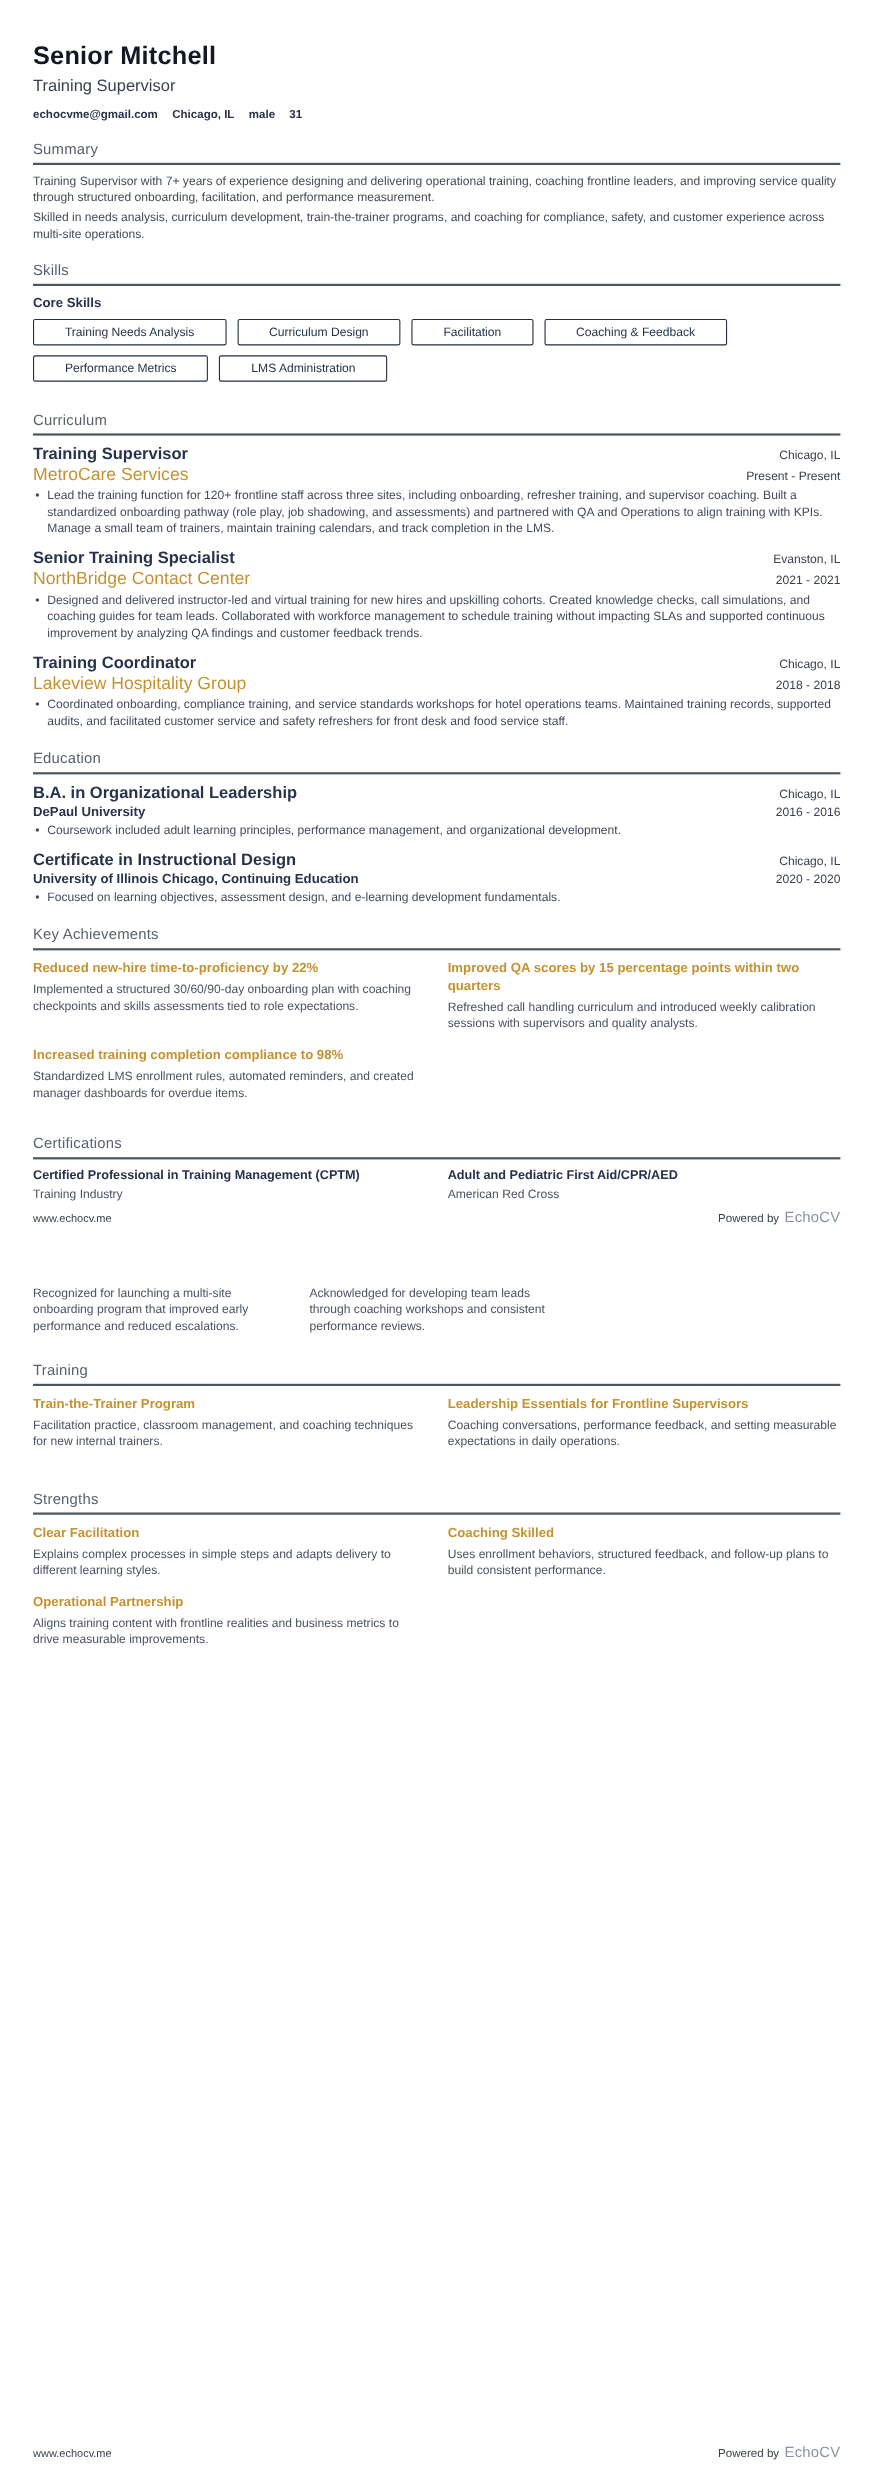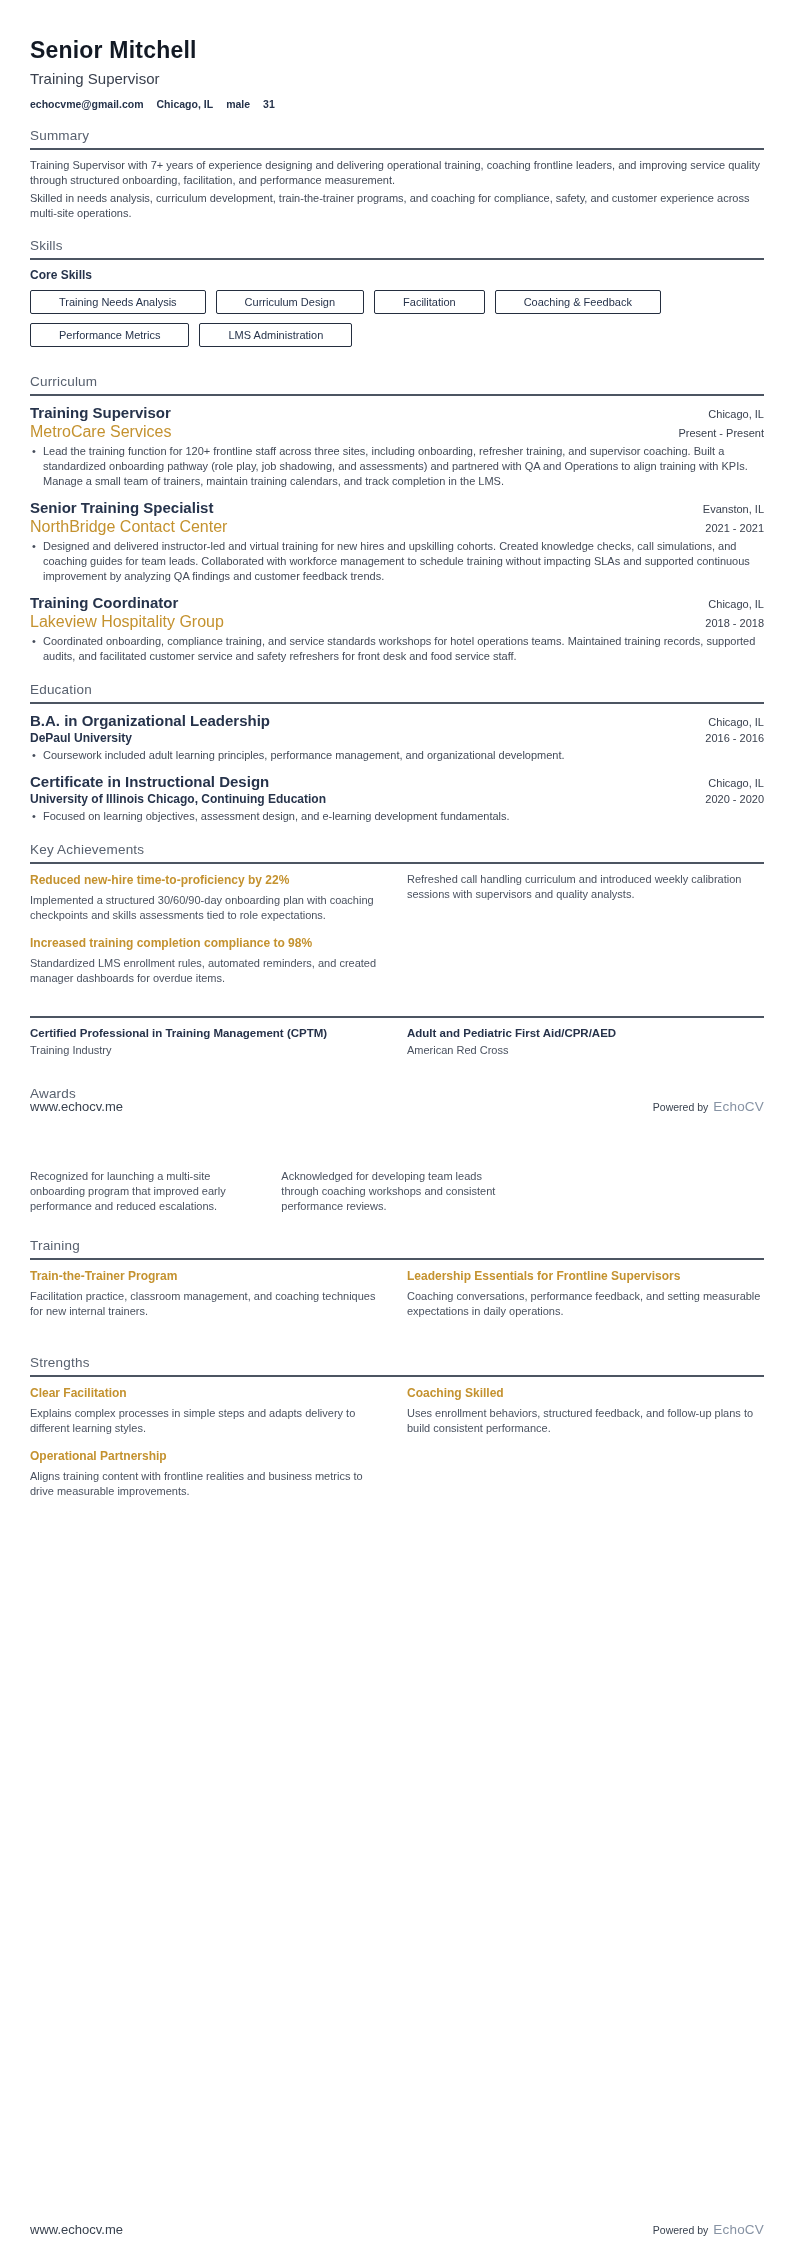--- a/index.html
+++ b/index.html
@@ -73,21 +73,21 @@
   .card { margin-bottom:12px; }
   .card-title { font-size:12px; font-weight:bold; color:#C4922F; line-height:16px; margin-bottom:5px; }
   .card-body { font-size:11px; line-height:15px; color:#4A5260; }
   .cert-name { font-size:11.5px; font-weight:bold; color:#26324A; line-height:15px; }
   .cert-issuer { margin-top:3px; font-size:11px; color:#4A5260; }
   
   .footer {
     position:absolute; left:30px; right:30px; bottom:9px;
     display:flex; justify-content:space-between; align-items:baseline;
   }
-  .footer-site { font-size:13px; color:#39424F; }
+  .footer-site { font-size:10px; color:#39424F; }
   .footer-powered { display:flex; align-items:baseline; gap:5px; }
   .powered-prefix { font-size:10.5px; color:#39424F; }
   .brand { font-size:13.5px; color:#8793A4; letter-spacing:.2px; }
   
   .page2-top { padding-top:46px; }
 </style>
 </head>
 <body>
 
 <div class="page">
@@ -206,30 +206,32 @@
 
   <section class="section">
     <div class="sec-heading">Key Achievements</div>
     <div class="rule"></div>
     <div class="sec-body grid-2">
       <div class="card">
         <div class="card-title">Reduced new-hire time-to-proficiency by 22%</div>
         <div class="card-body">Implemented a structured 30/60/90-day onboarding plan with coaching checkpoints and skills assessments tied to role expectations.</div>
       </div>
       <div class="card">
+        <div class="card-title">Improved QA scores by 15 percentage points within two quarters</div>
         <div class="card-body">Refreshed call handling curriculum and introduced weekly calibration sessions with supervisors and quality analysts.</div>
       </div>
       <div class="card">
         <div class="card-title">Increased training completion compliance to 98%</div>
         <div class="card-body">Standardized LMS enrollment rules, automated reminders, and created manager dashboards for overdue items.</div>
       </div>
     </div>
   </section>
 
   <section class="section">
+    <div class="sec-heading">Certifications</div>
     <div class="rule"></div>
     <div class="sec-body grid-2">
       <div class="card">
         <div class="cert-name">Certified Professional in Training Management (CPTM)</div>
         <div class="cert-issuer">Training Industry</div>
       </div>
       <div class="card">
         <div class="cert-name">Adult and Pediatric First Aid/CPR/AED</div>
         <div class="cert-issuer">American Red Cross</div>
       </div>

